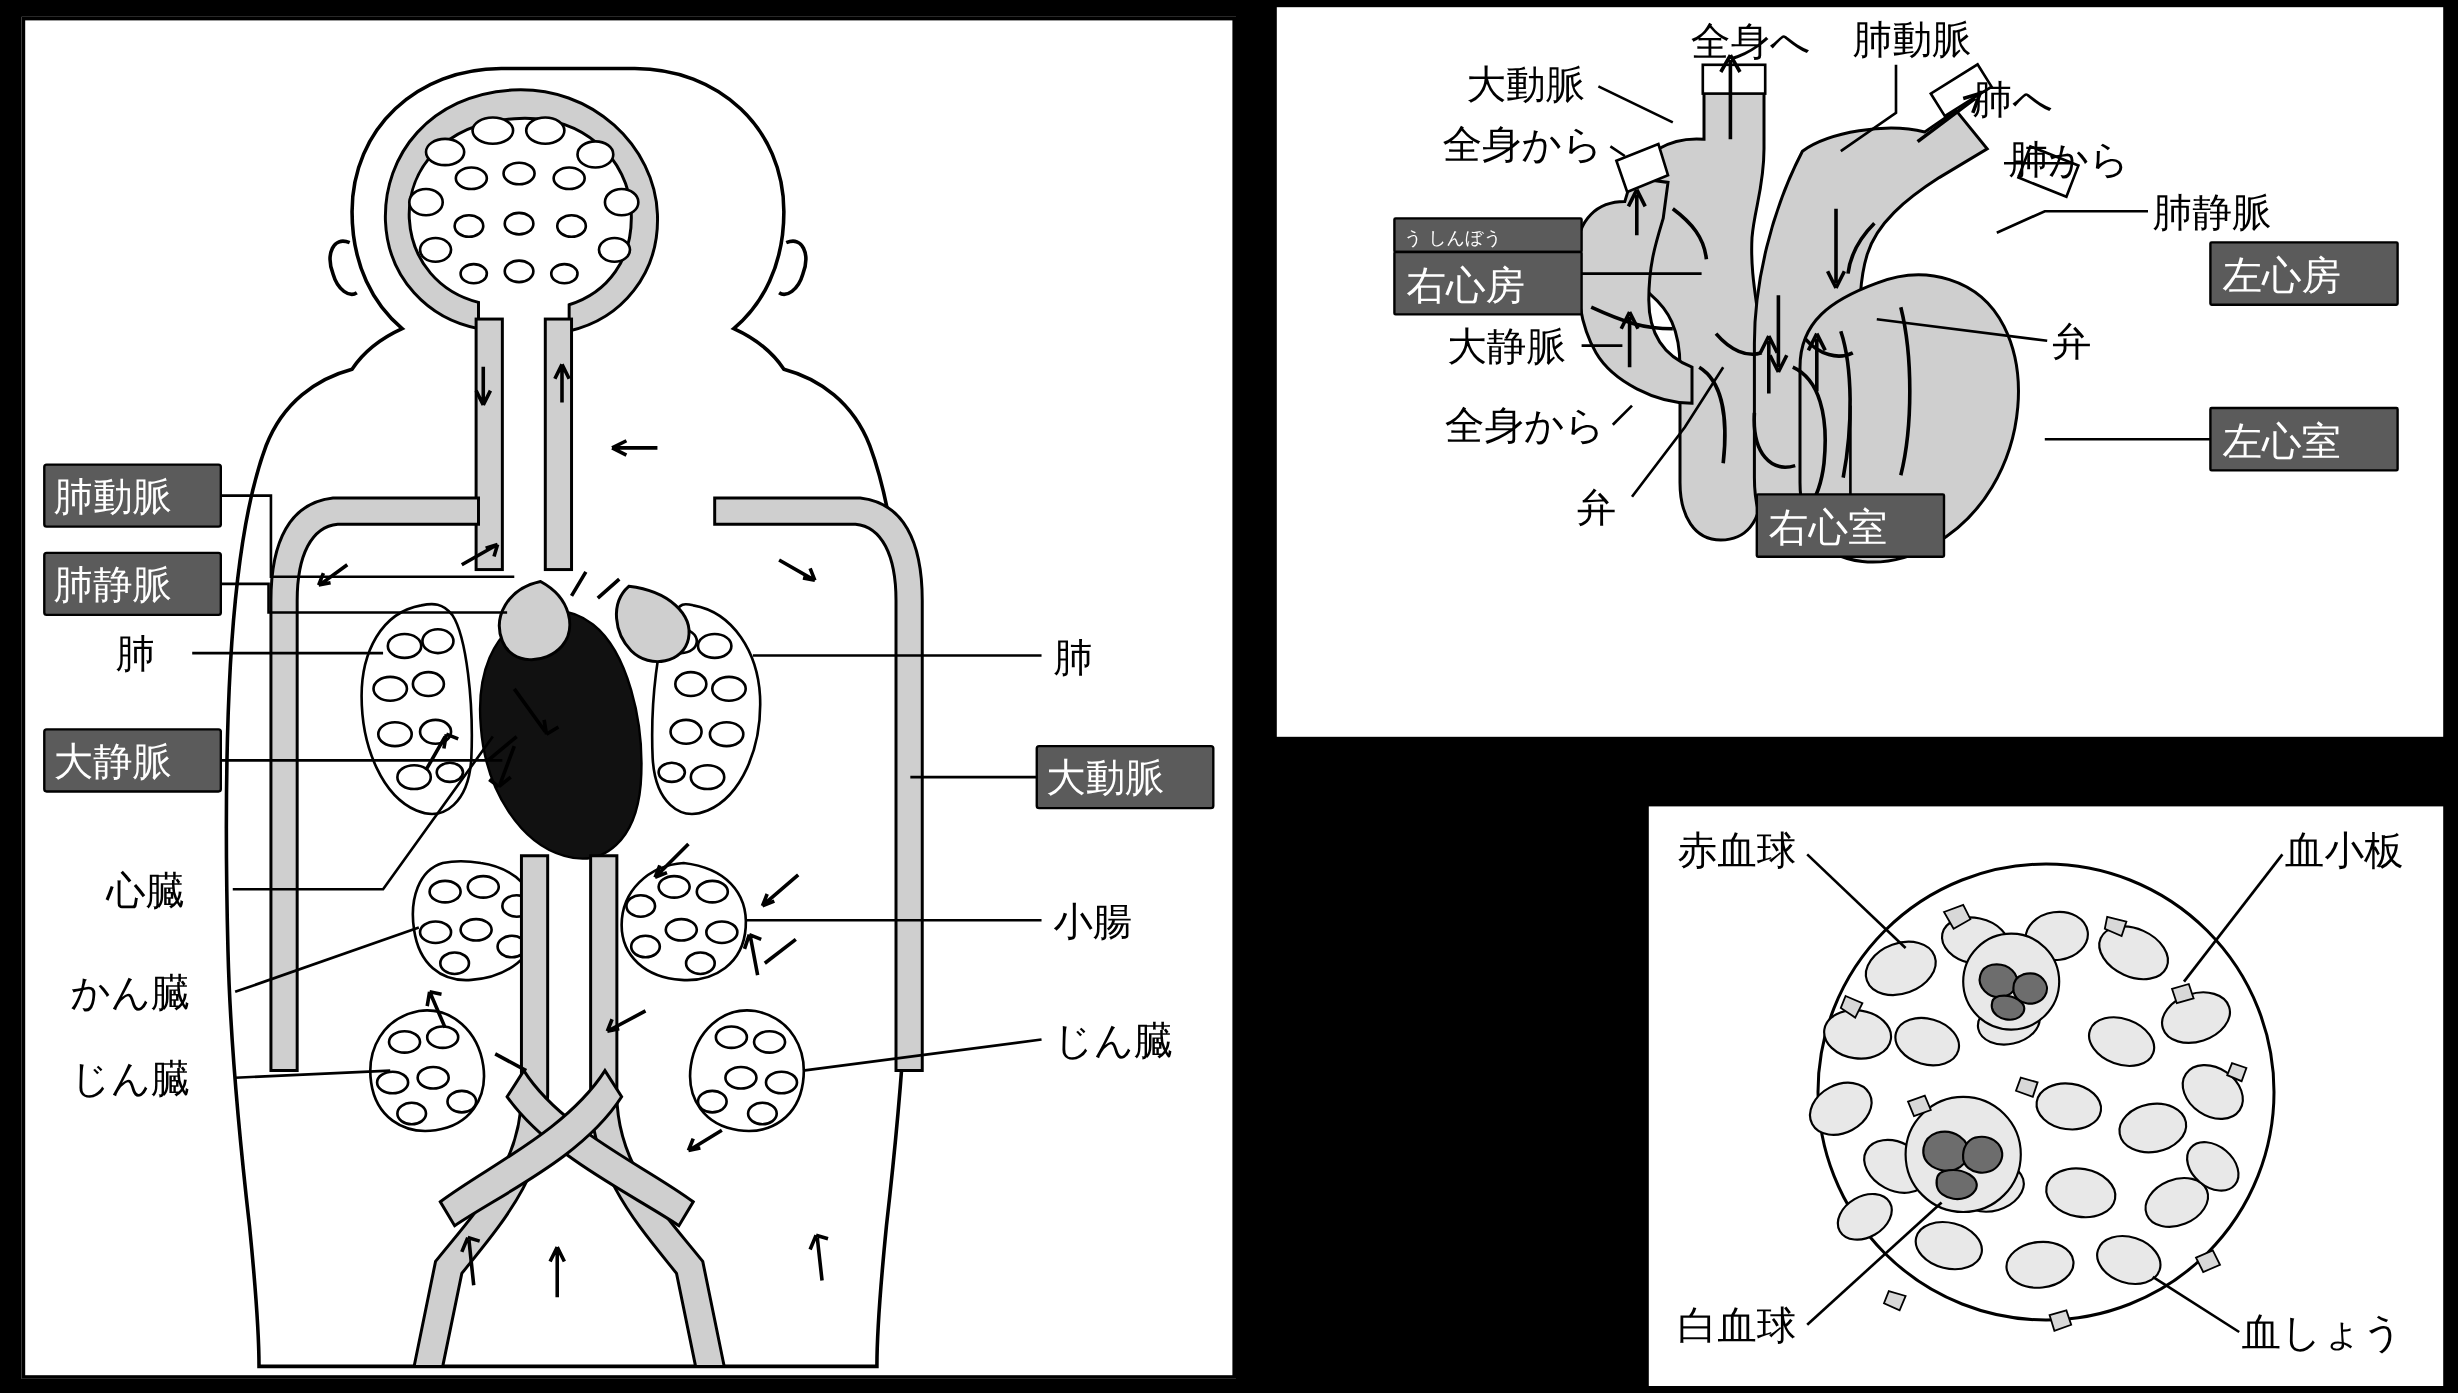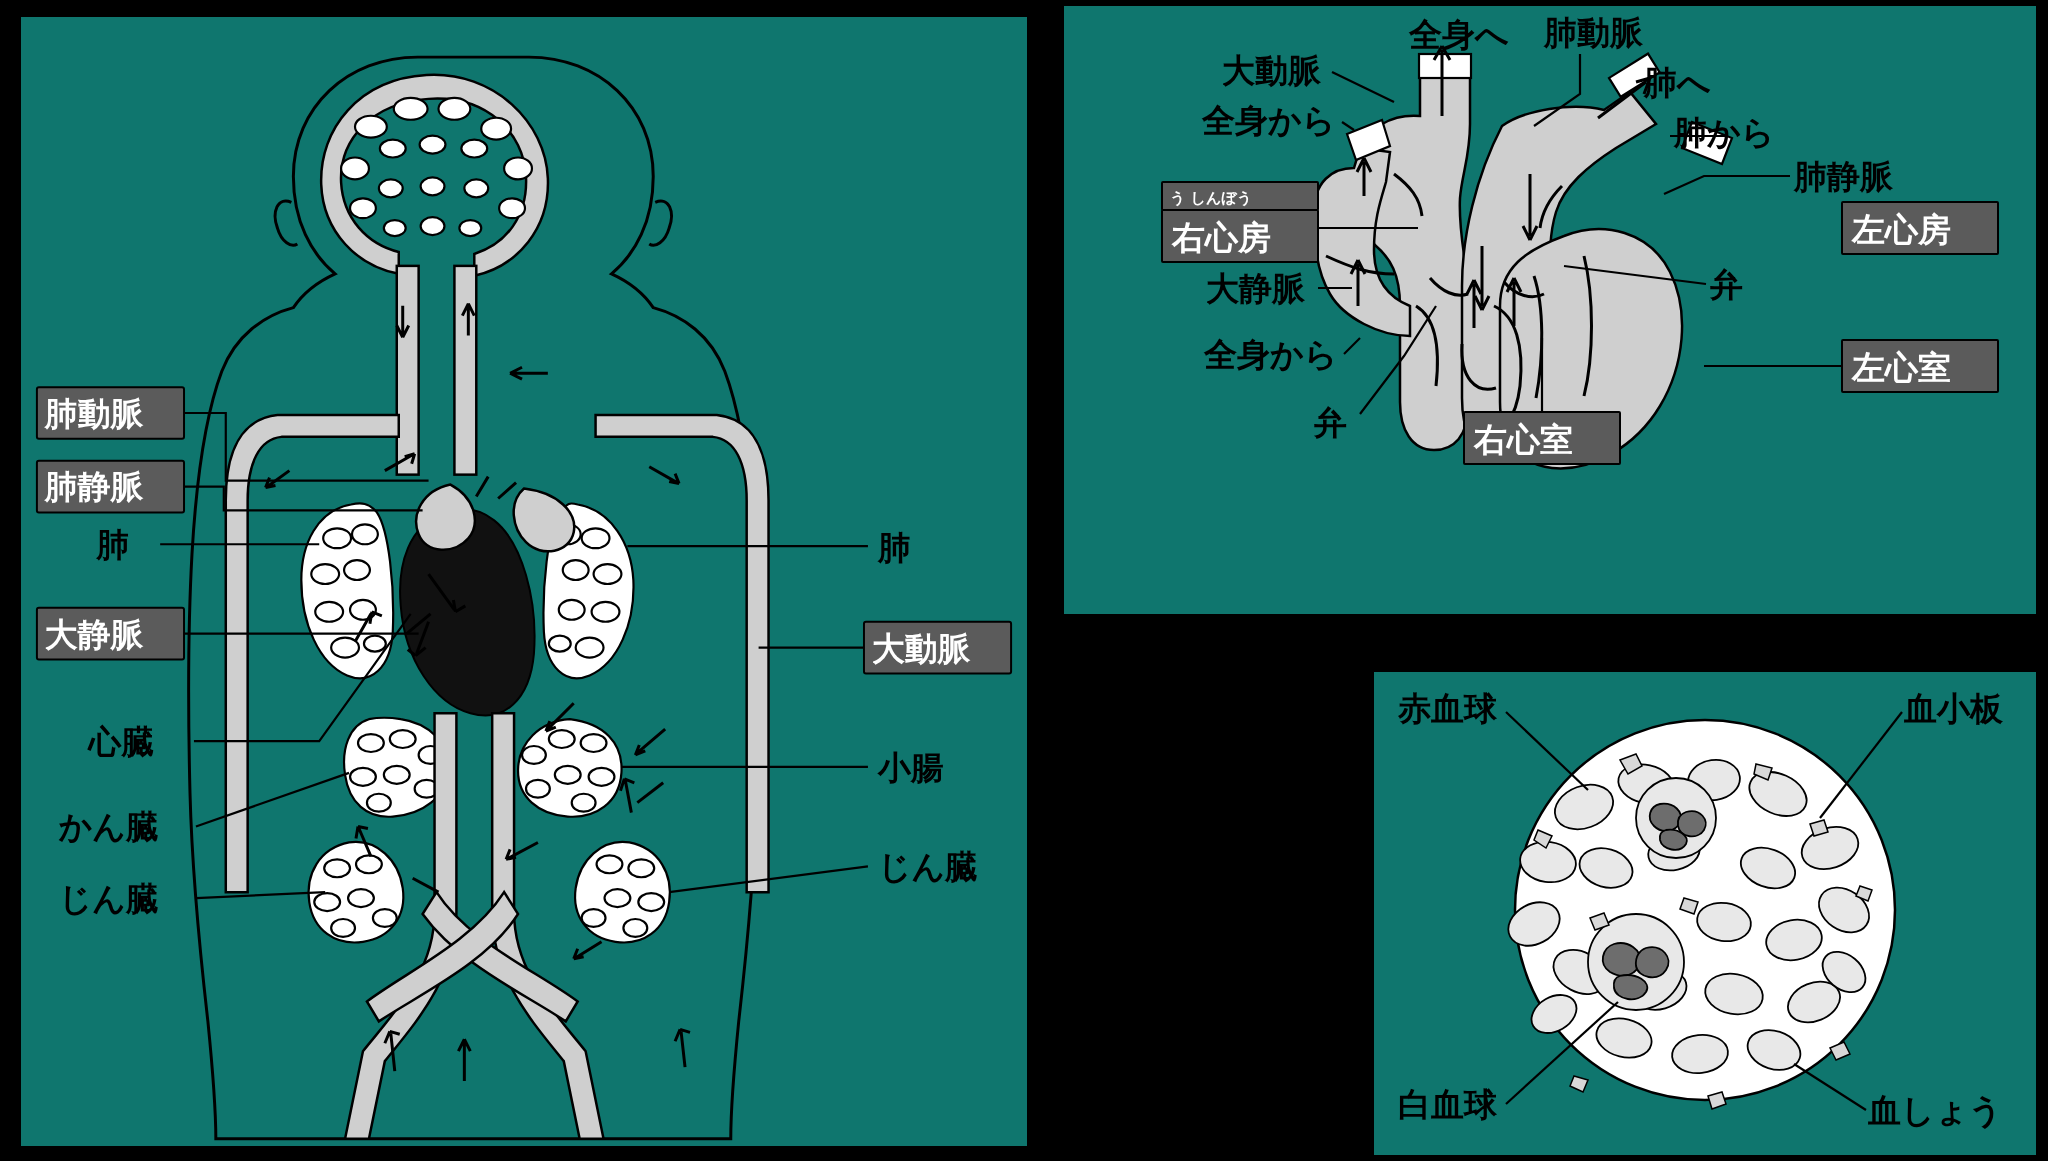--- a/index.html
+++ b/index.html
@@ -9,23 +9,22 @@
   }
   body {
     width: 2048px;
     height: 1161px;
     position: relative;
     overflow: hidden;
     font-family: "DejaVu Sans", "Liberation Sans", sans-serif;
   }
   .panel {
     position: absolute;
-    background: #0f766e;
+    background: #ffffff;
     box-sizing: border-box;
-    font-weight: bold;
   }
   
   #panel-body {
     left: 18px;
     top: 14px;
     width: 1012px;
     height: 1135px;
     border: 3px solid #000;
   }
   #panel-heart {

